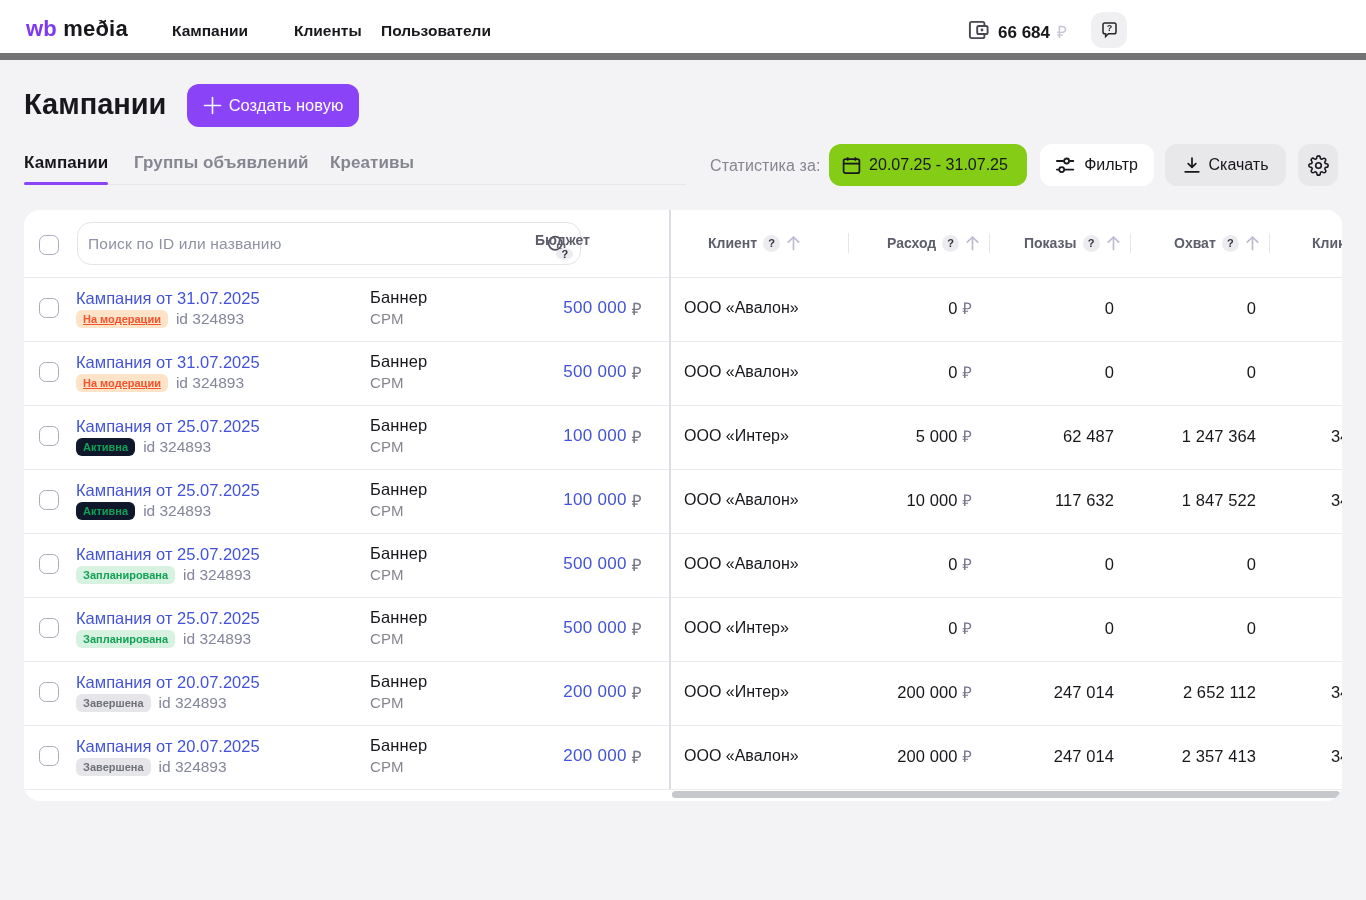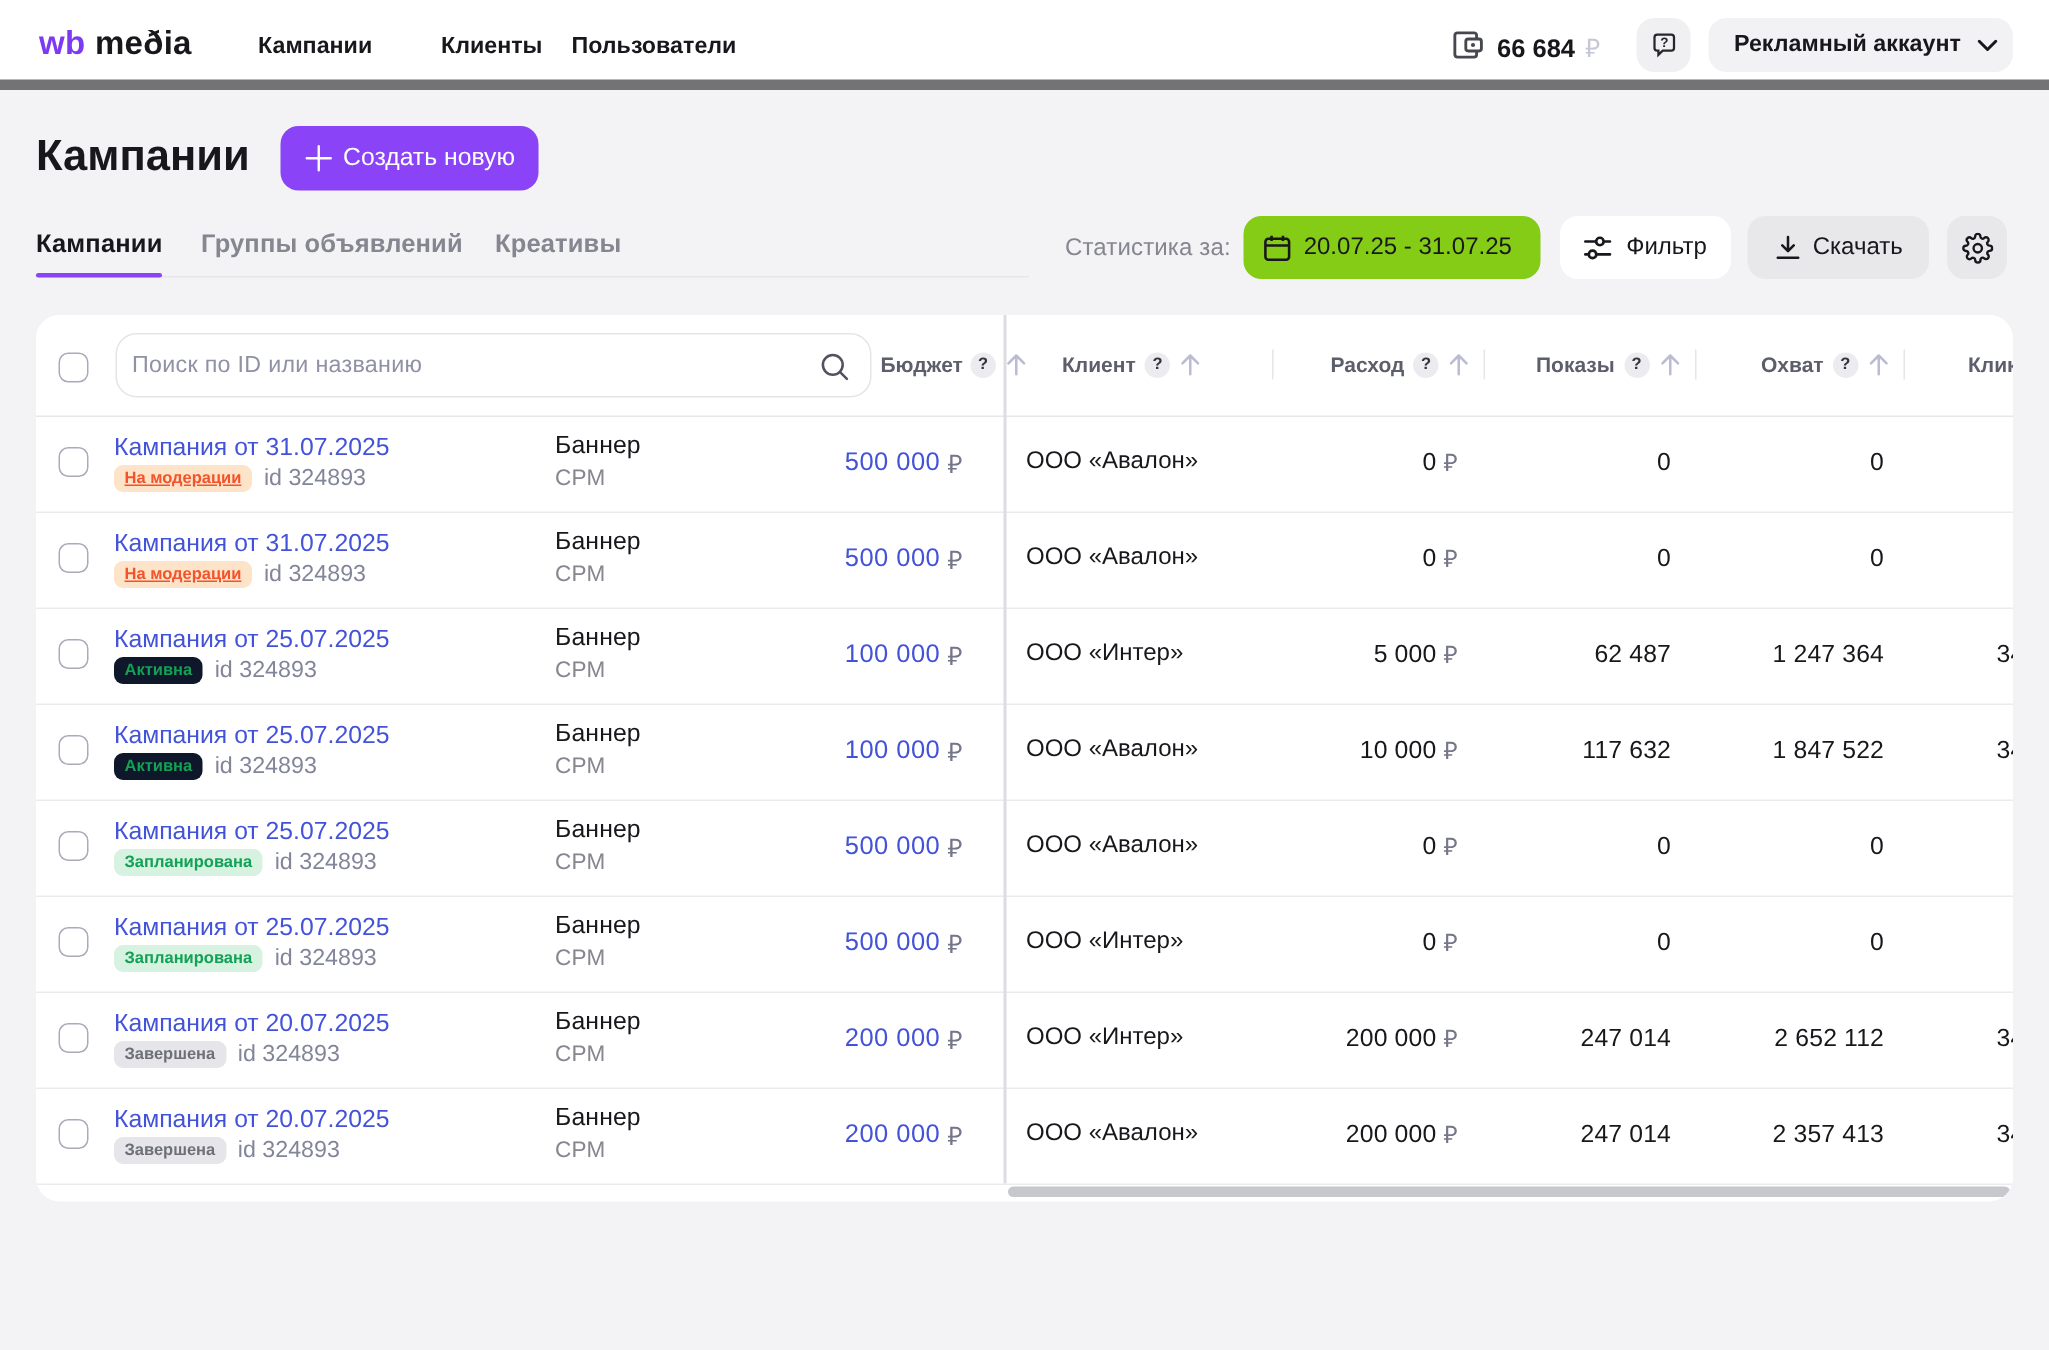--- a/index.html
+++ b/index.html
@@ -90,25 +90,20 @@
     <rect x="9.2" y="6" width="10.4" height="8" rx="1.6"></rect>
     <circle cx="14" cy="10" r="1.4" fill="#47484F" stroke="none"></circle>
   </svg>
   <div class="balance">66 684<span class="rub">₽</span></div>
   <div class="helpbtn">
     <svg width="19" height="19" viewBox="0 0 19 19" fill="none" stroke="#26262B" stroke-width="1.5">
       <path d="M3 3.8 a1.8 1.8 0 0 1 1.8 -1.8 H14.2 A1.8 1.8 0 0 1 16 3.8 V11 a1.8 1.8 0 0 1 -1.8 1.8 H8.5 L5.6 15.6 V12.8 H4.8 A1.8 1.8 0 0 1 3 11 Z"></path>
       <text x="9.5" y="10.4" font-size="9" font-weight="bold" fill="#26262B" stroke="none" text-anchor="middle" font-family="Liberation Sans">?</text>
     </svg>
   </div>
-  <div class="accbtn">Рекламный аккаунт
-    <svg width="16" height="16" viewBox="0 0 16 16" fill="none" stroke="#17171C" stroke-width="2" stroke-linecap="round" stroke-linejoin="round">
-        <path d="M2.5 5.5 L8 11 L13.5 5.5"></path>
-      </svg>
-  </div>
 </div>
 
 <div class="h1">Кампании</div>
 <div class="createbtn">
   <svg width="19" height="19" viewBox="0 0 19 19" stroke="#fff" stroke-width="1.6" stroke-linecap="round">
       <path d="M9.5 1.5 V17.5 M1.5 9.5 H17.5"></path>
     </svg>
   Создать новую
 </div>
 
@@ -150,21 +145,21 @@
 <div class="card">
   <div class="hrow">
     <div class="cb hdr-cb"></div>
     <div class="search">
       <div class="ph">Поиск по ID или названию</div>
       <svg width="19" height="19" viewBox="0 0 19 19" fill="none" stroke="#55525F" stroke-width="1.7">
           <circle cx="8.2" cy="8.2" r="6.6"></circle>
           <path d="M13.2 13.2 L17.6 17.6" stroke-linecap="round"></path>
         </svg>
     </div>
-    <div class="hgroup" style="left:563px;">
+    <div class="hgroup" style="left:511px;flex-direction:column;">
         <span class="hlabel">Бюджет</span>
         <span class="qm" style="margin-left:5px;">?</span>
       <svg style="margin-left:6px;" width="15" height="16" viewBox="0 0 15 16" fill="none" stroke="#BBBCD2" stroke-width="1.7" stroke-linecap="round" stroke-linejoin="round">
           <path d="M7.5 14.5 V2 M2.3 7.2 L7.5 2 L12.7 7.2"></path>
         </svg>
     </div>
     <div class="hgroup" style="left:684px;">
         <span class="hlabel">Клиент</span>
         <span class="qm" style="margin-left:6px;">?</span>
       <svg style="margin-left:6px;" width="15" height="16" viewBox="0 0 15 16" fill="none" stroke="#BBBCD2" stroke-width="1.7" stroke-linecap="round" stroke-linejoin="round">

